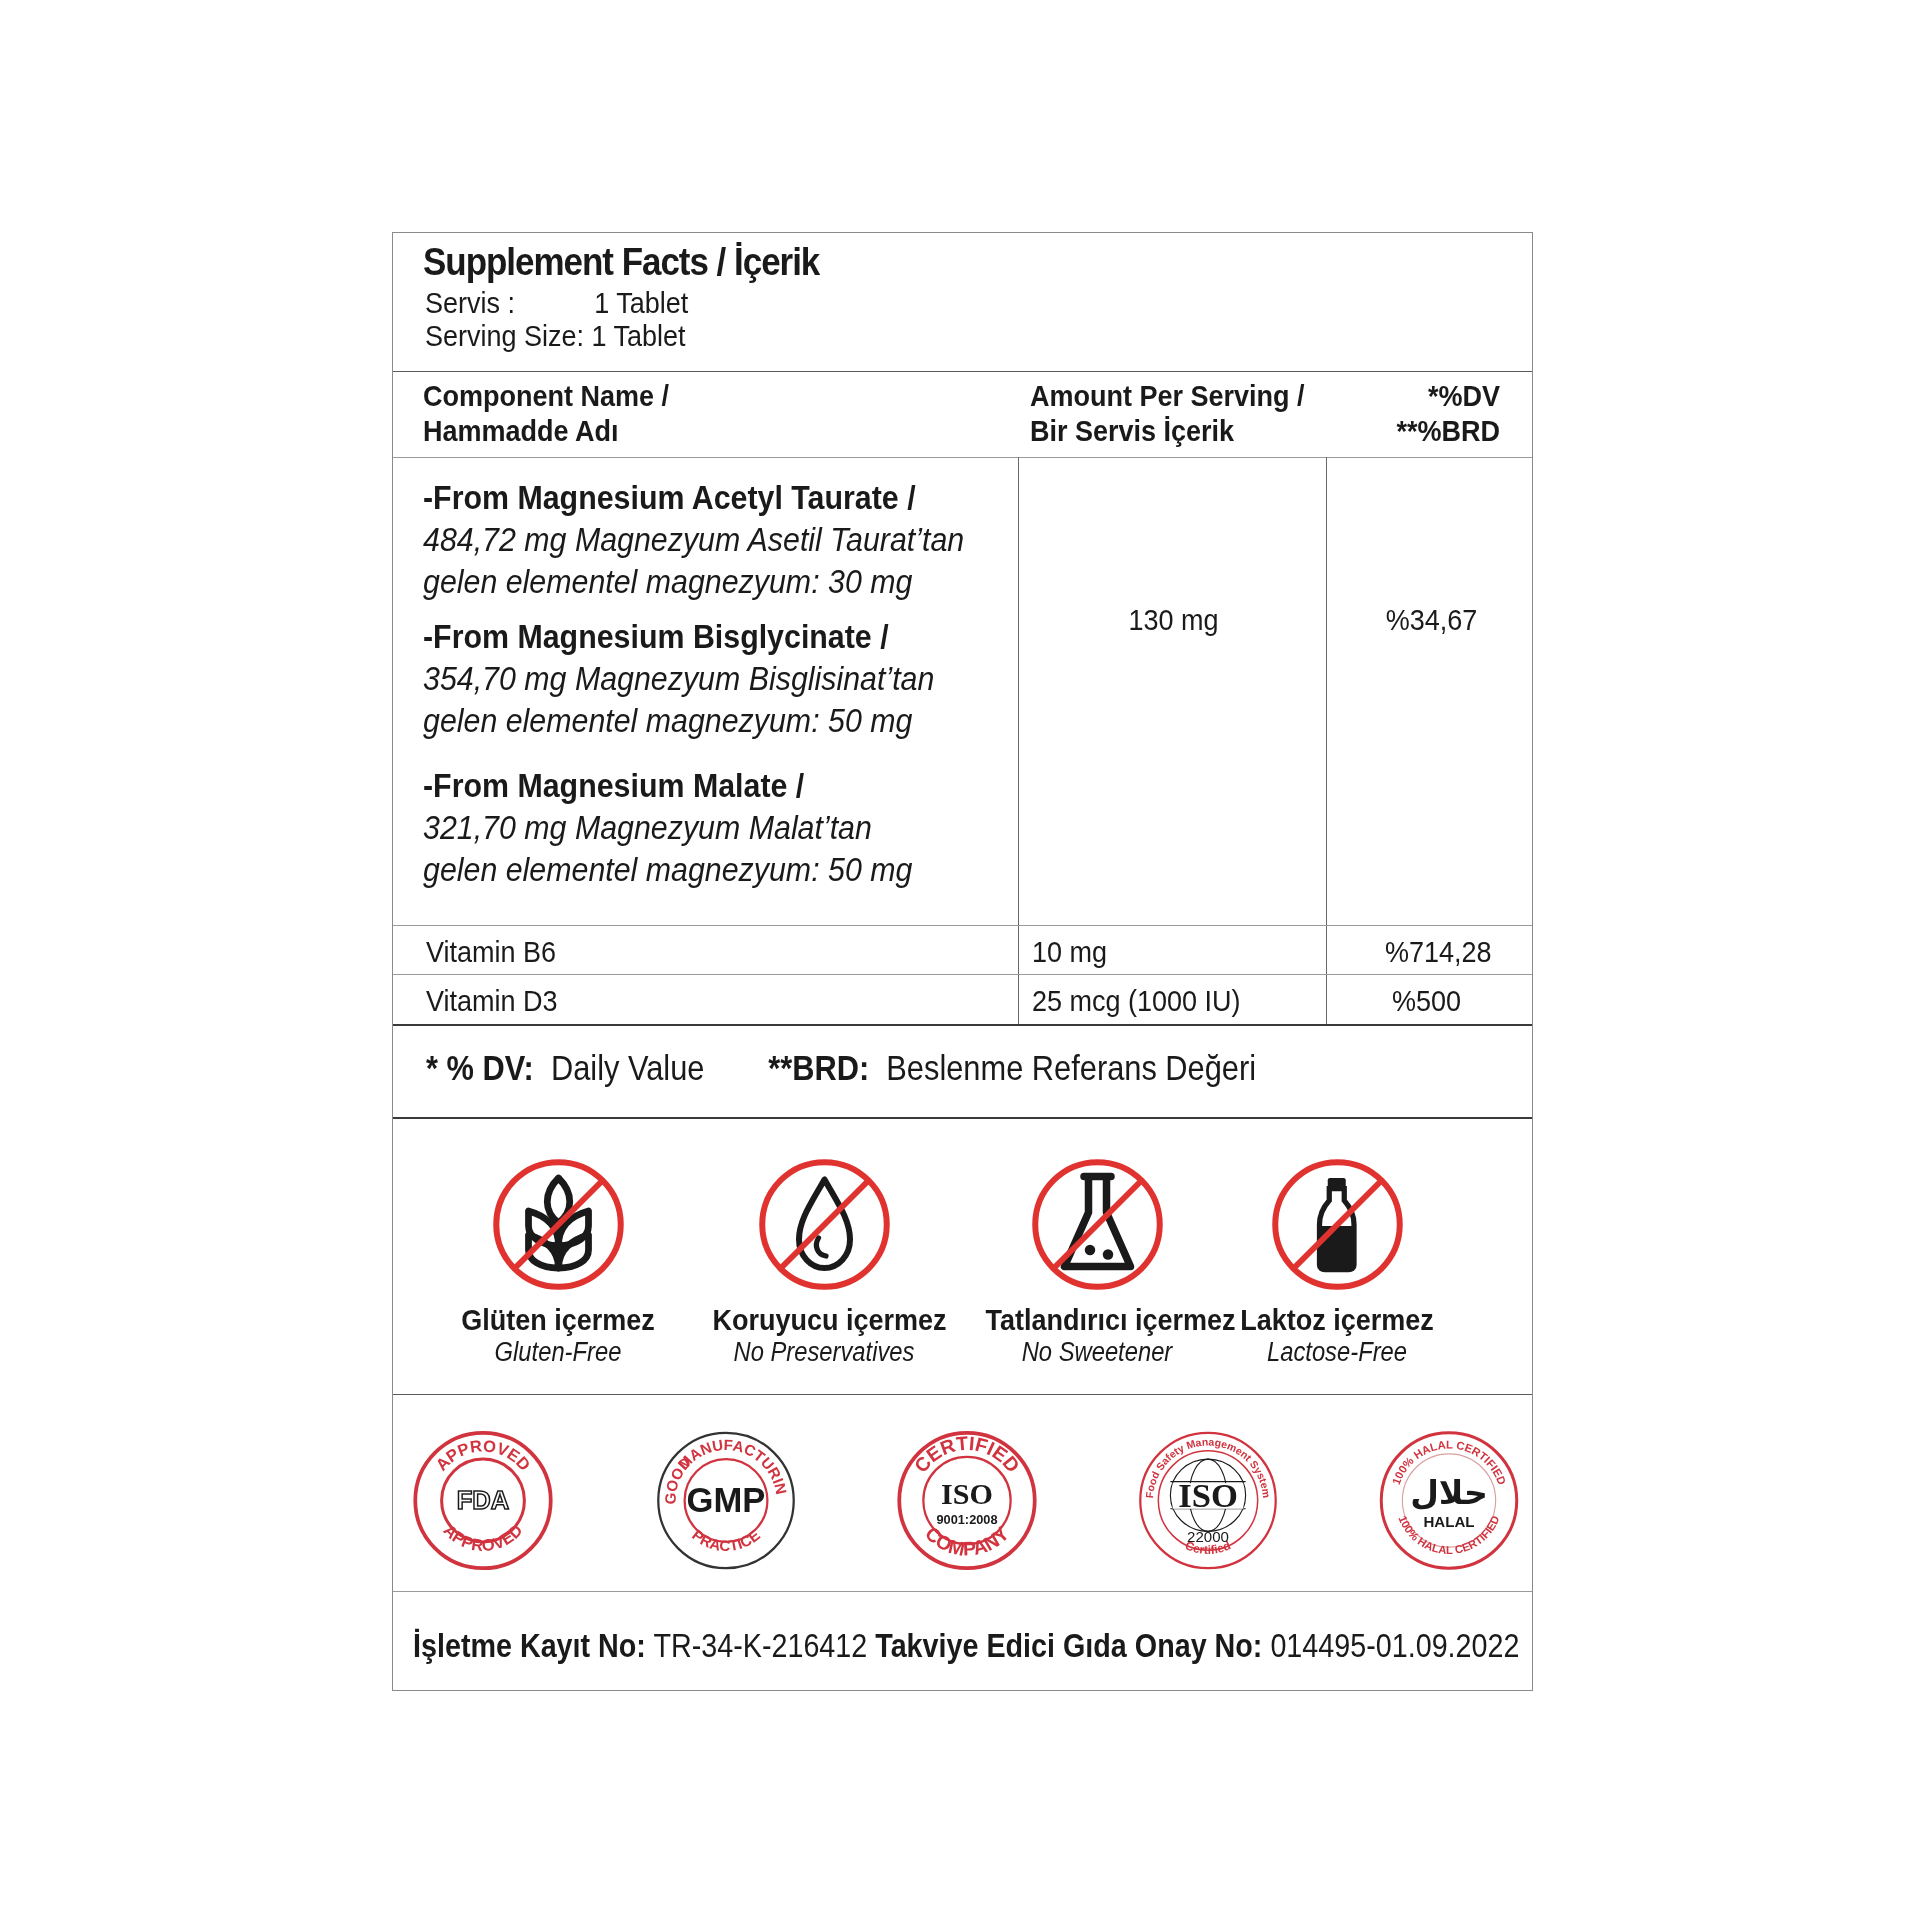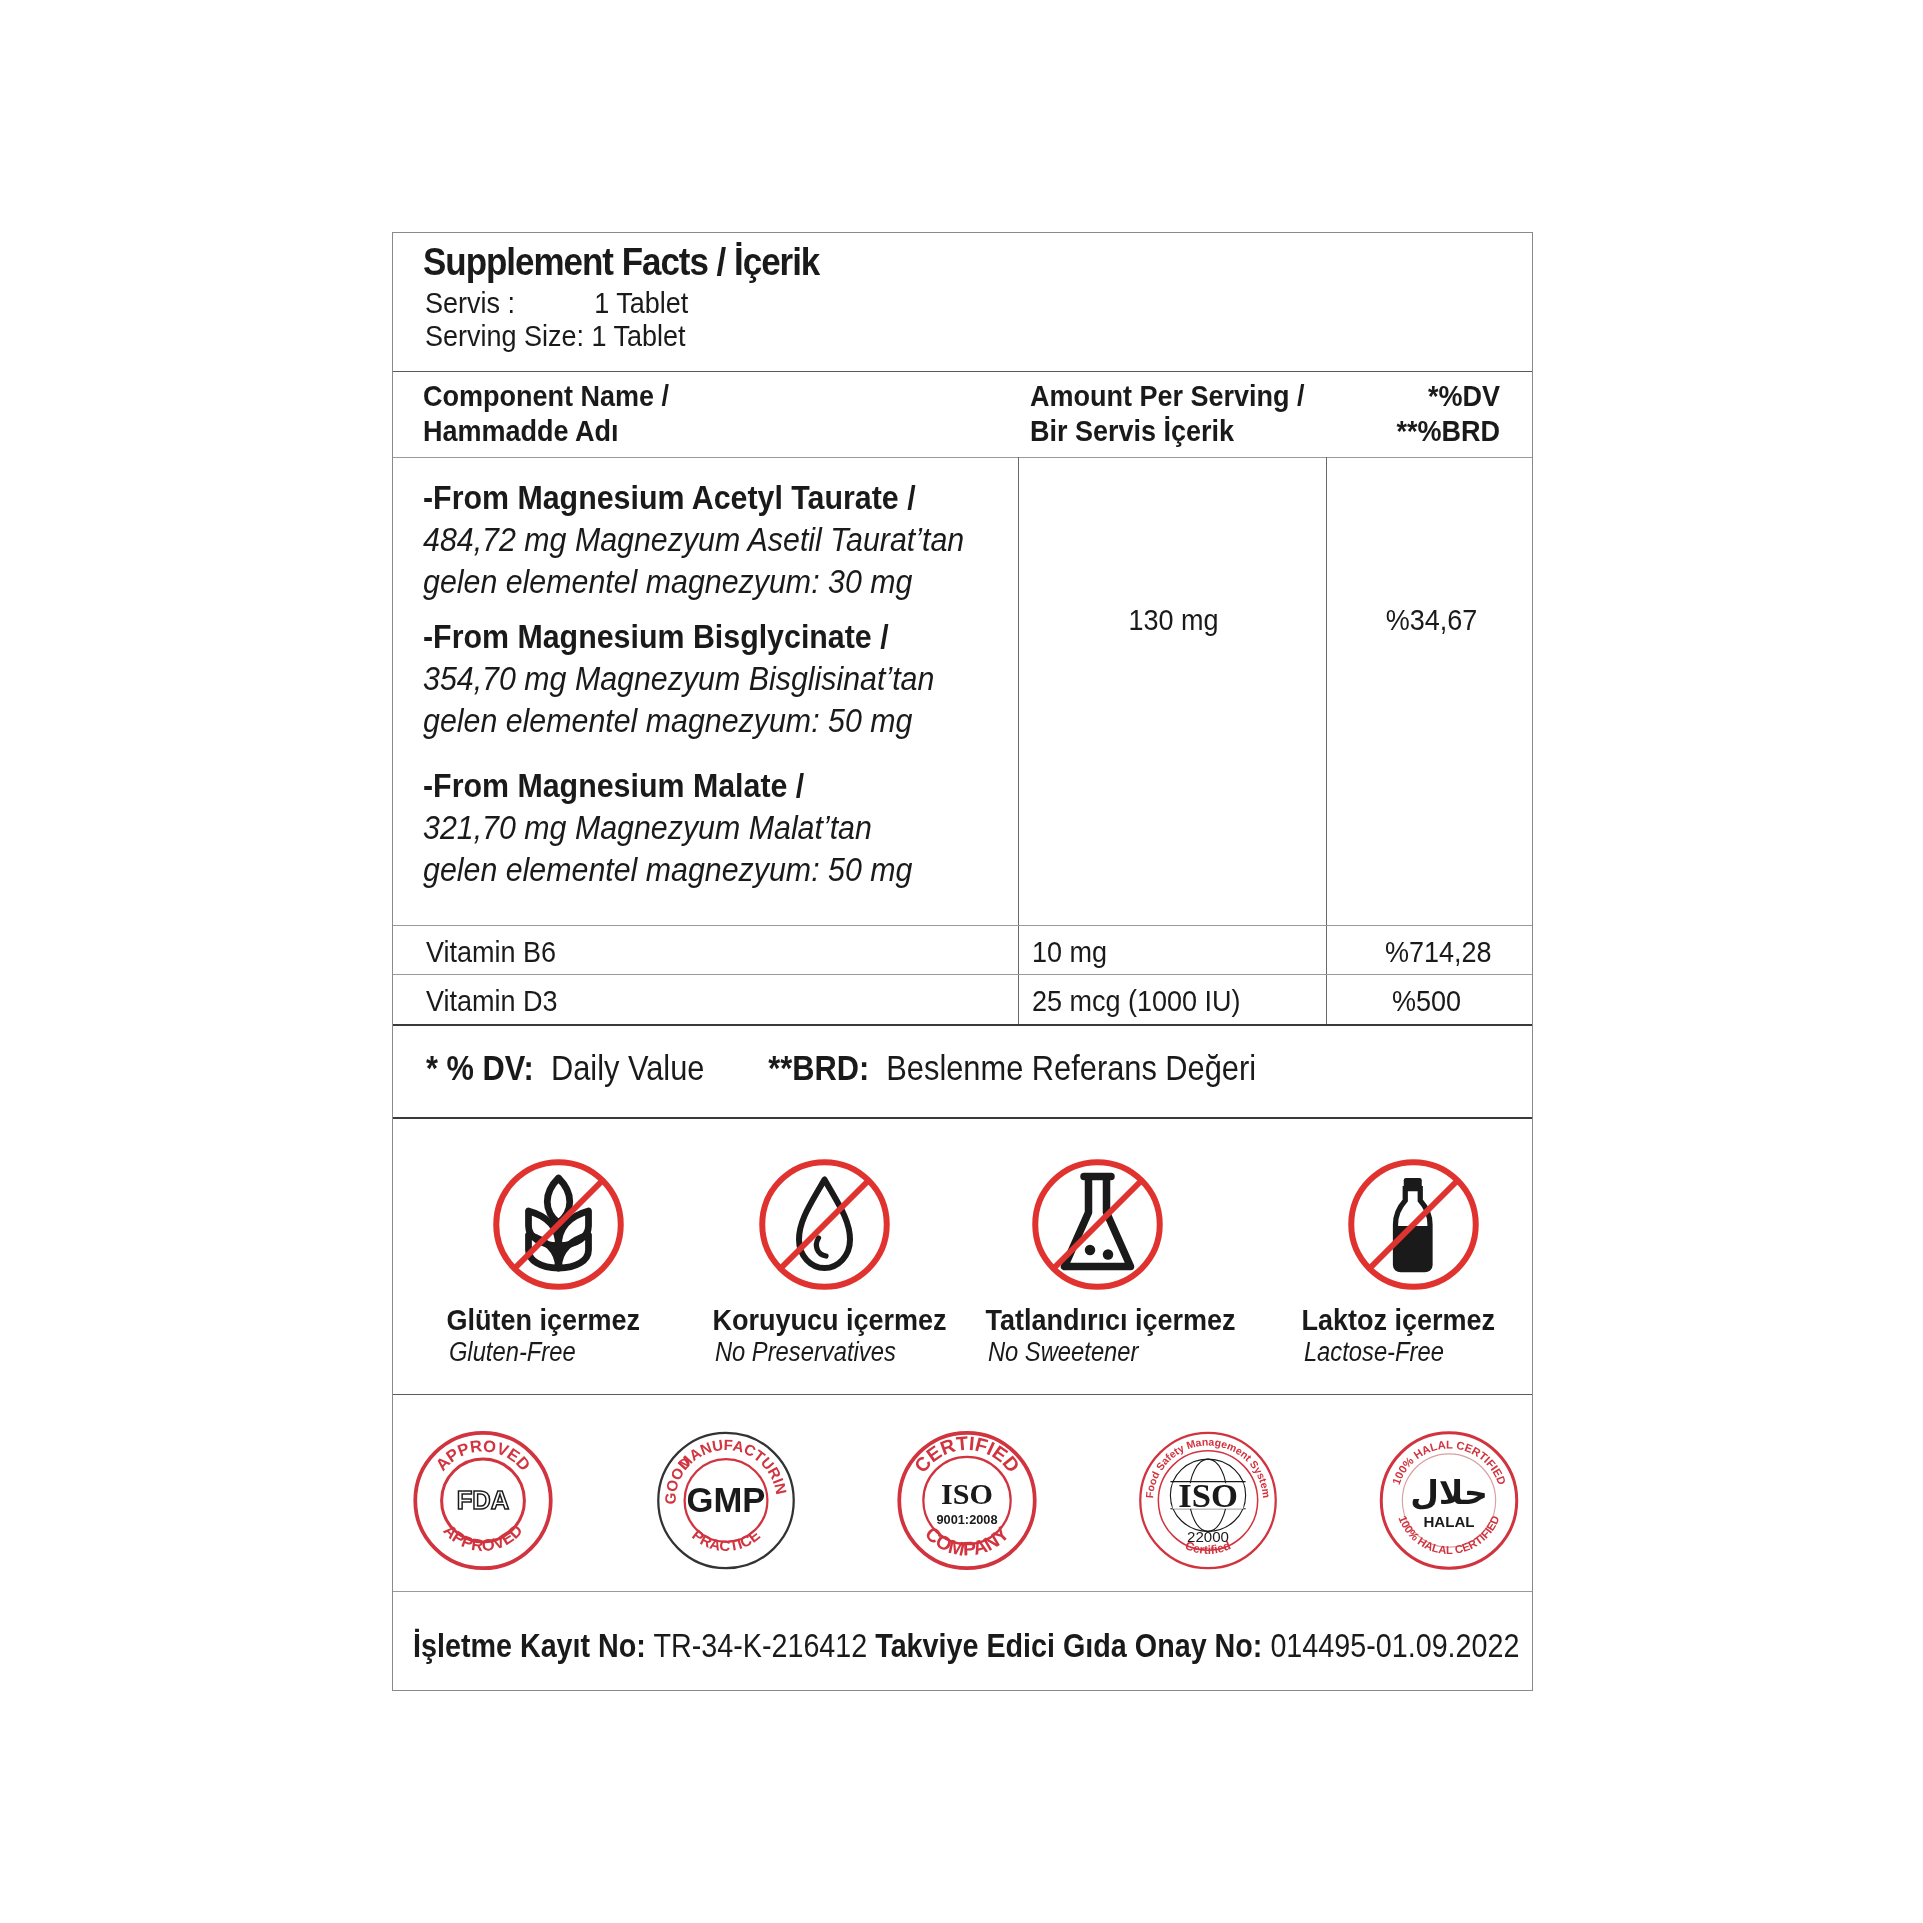--- a/index.html
+++ b/index.html
@@ -25,21 +25,21 @@
     .ing .h { font-size: 33px; font-weight: bold; line-height: 42px; }
     .ing .d { font-size: 33px; font-style: italic; line-height: 42px; }
     .cellc { position: absolute; font-size: 30px; text-align: center; transform: scaleX(0.9); }
     .cellt { position: absolute; font-size: 30px; transform: scaleX(0.9); transform-origin: left; }
 
     
     .notes { position: absolute; left: 33px; top: 1041px; font-size: 35px; transform: scaleX(0.88); transform-origin: left; white-space: nowrap; }
     .notes b { font-weight: bold; }
 
     
-    .free { position: absolute; top: 1157px; width: 248px; transform: translateX(-50%); }
+    .free { position: absolute; top: 1157px; width: 248px; text-align: center; transform: translateX(-50%); }
     .free svg { display: block; margin: 0 auto; }
     .free .tr { font-size: 30px; font-weight: bold; margin-top: 10.5px; white-space: nowrap; transform: scaleX(0.9); }
     .free .en { font-size: 27px; font-style: italic; white-space: nowrap; transform: scaleX(0.88); }
 
     
     .badge { position: absolute; top: 1428px; width: 143px; height: 143px; transform: translateX(-50%); }
 
     
     .footer { position: absolute; left: 19.5px; top: 1619px; font-size: 33px; white-space: nowrap; transform: scaleX(0.87); transform-origin: left; }
     .footer b { font-weight: bold; }
@@ -149,21 +149,21 @@
     <svg width="135" height="135" viewBox="0 0 180 180">
       <path d="M90 30 C72 62 56 84 56 110 C56 132 72 148 90 148 C108 148 124 132 124 110 C124 84 108 62 90 30 Z" fill="none" stroke="#1a1a1a" stroke-width="8" stroke-linejoin="round"></path>
       <path d="M82 108 C76 118 80 130 92 132" fill="none" stroke="#1a1a1a" stroke-width="7" stroke-linecap="round"></path>
       <circle cx="90" cy="90" r="83" fill="none" stroke="#e0332f" stroke-width="8"></circle>
       <line x1="148" y1="32" x2="32" y2="148" stroke="#e0332f" stroke-width="8"></line>
     </svg>
     <div class="tr">Koruyucu içermez</div>
     <div class="en">No Preservatives</div>
   </div>
 
-  <div class="free" style="left:1020px; top:924px;">
+  <div class="free" style="left:944px; top:924px;">
     <svg width="135" height="135" viewBox="0 0 180 180">
       <rect x="77" y="28" width="24" height="14" rx="3" fill="#1a1a1a"></rect>
       <path d="M79 42 L99 42 L99 58 C108 68 112 78 112 90 L112 144 C112 148 109 150 105 150 L73 150 C69 150 66 148 66 144 L66 90 C66 78 70 68 79 58 Z" fill="none" stroke="#1a1a1a" stroke-width="7"></path>
       <path d="M66 92 L112 92 L112 144 C112 148 109 150 105 150 L73 150 C69 150 66 148 66 144 Z" fill="#1a1a1a"></path>
       <circle cx="90" cy="90" r="83" fill="none" stroke="#e0332f" stroke-width="8"></circle>
       <line x1="148" y1="32" x2="32" y2="148" stroke="#e0332f" stroke-width="8"></line>
     </svg>
     <div class="tr">Laktoz içermez</div>
     <div class="en">Lactose-Free</div>
   </div>

